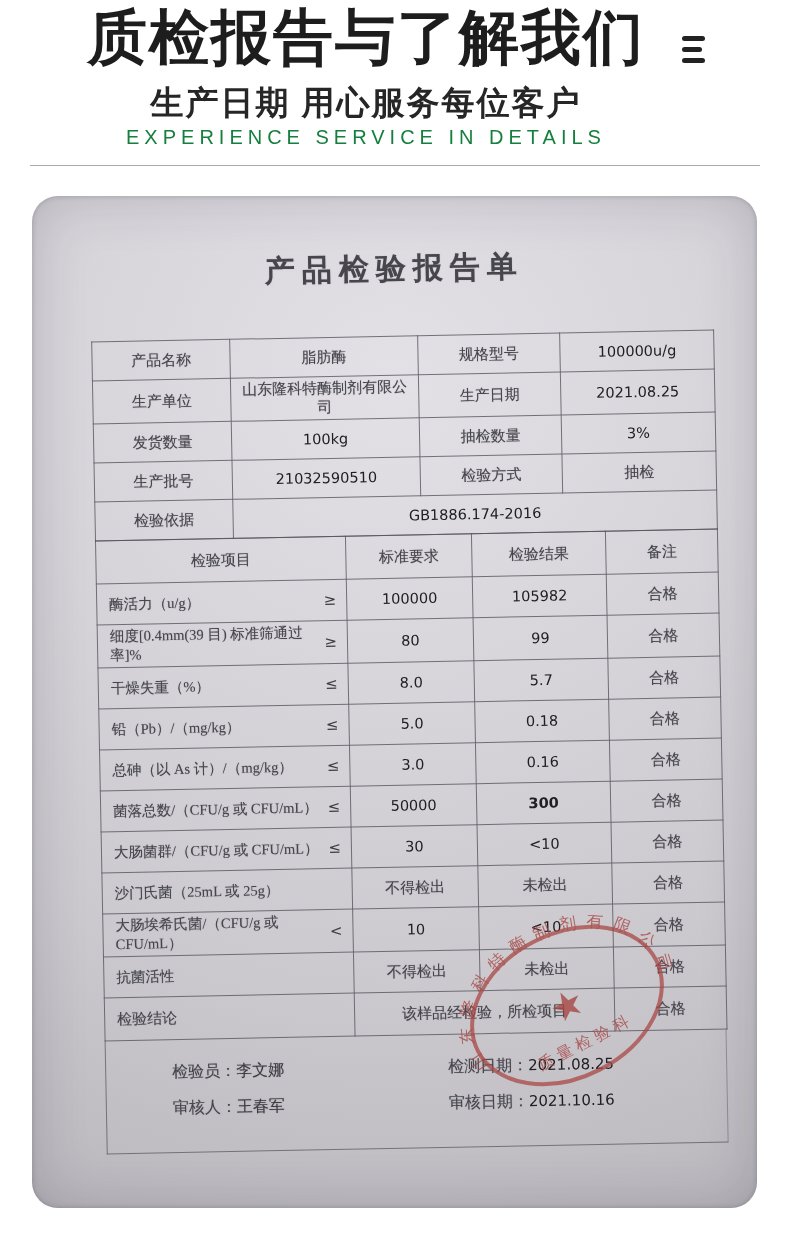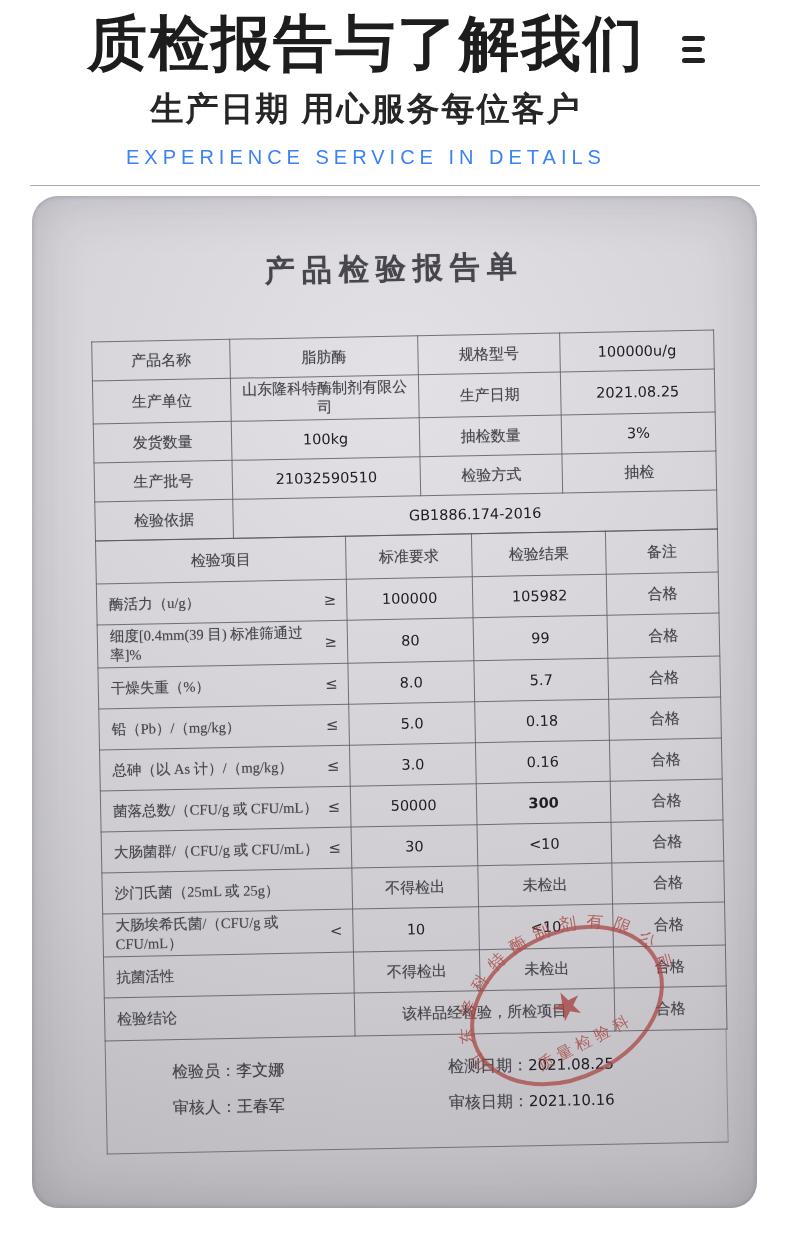--- a/index.html
+++ b/index.html
@@ -1,31 +1,31 @@
 <!DOCTYPE html>
 <html><head>
 <meta charset="utf-8">
 <style>
   html,body{margin:0;padding:0;}
   body{
     width:790px;height:1248px;background:#ffffff;position:relative;overflow:hidden;
     font-family:"Liberation Sans","DejaVu Sans",sans-serif;
   }
   
-  .header{position:relative;padding-top:12px;}
+  .header{position:relative;padding-top:6px;}
   .header-text{text-align:center;padding-right:58px;}
   .main-title{
     font-size:60px;font-weight:900;color:#1d1d1d;letter-spacing:2px;line-height:1.05;
     font-family:"Liberation Sans","DejaVu Sans",sans-serif;
   }
   .subtitle{
     margin-top:12px;font-size:33px;font-weight:700;color:#262626;letter-spacing:2px;
   }
   .tagline{
-    margin-top:14px;font-size:20px;font-weight:500;color:#3b82f6;letter-spacing:5px;
+    margin-top:0;font-size:20px;font-weight:500;color:#15803d;letter-spacing:5px;
   }
   .menu-icon{
     position:absolute;right:84px;top:36px;width:24px;cursor:pointer;
     display:flex;flex-direction:column;gap:6px;align-items:flex-start;
   }
   .menu-icon .bar{height:5px;background:#222;border-radius:2.5px;}
   .menu-icon .bar:nth-child(1){width:23px;}
   .menu-icon .bar:nth-child(2){width:20px;}
   .menu-icon .bar:nth-child(3){width:23px;}
   .header-rule{height:1px;background:#a9a9a9;margin:16px 30px 0 30px;}

